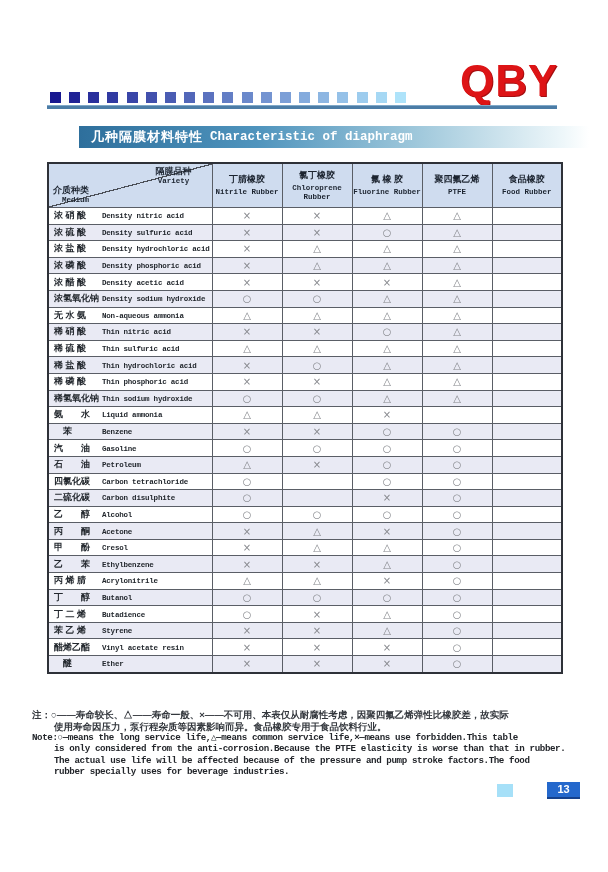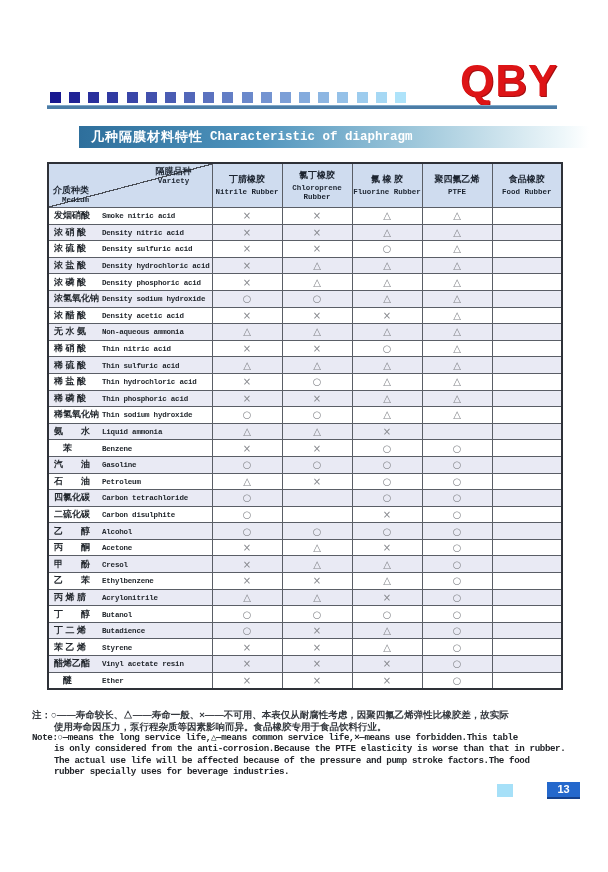--- a/index.html
+++ b/index.html
@@ -130,28 +130,20 @@
           <span class="hdr-en">PTFE</span>
         </th>
         <th>
           <span class="hdr-cn">食品橡胶</span>
           <span class="hdr-en">Food Rubber</span>
         </th>
       </tr>
     </thead>
     <tbody>
         <tr>
-          <td class="lbl"><span class="cn">发烟硝酸</span><span class="en">Smoke nitric acid</span></td>
-          <td class="sym">×</td>
-          <td class="sym">×</td>
-          <td class="sym">△</td>
-          <td class="sym">△</td>
-          <td class="sym"></td>
-        </tr>
-        <tr>
           <td class="lbl"><span class="cn">浓 硝 酸</span><span class="en">Density nitric acid</span></td>
           <td class="sym">×</td>
           <td class="sym">×</td>
           <td class="sym">△</td>
           <td class="sym">△</td>
           <td class="sym"></td>
         </tr>
         <tr>
           <td class="lbl"><span class="cn">浓 硫 酸</span><span class="en">Density sulfuric acid</span></td>
           <td class="sym">×</td>
@@ -170,32 +162,32 @@
         </tr>
         <tr>
           <td class="lbl"><span class="cn">浓 磷 酸</span><span class="en">Density phosphoric acid</span></td>
           <td class="sym">×</td>
           <td class="sym">△</td>
           <td class="sym">△</td>
           <td class="sym">△</td>
           <td class="sym"></td>
         </tr>
         <tr>
+          <td class="lbl"><span class="cn">浓 醋 酸</span><span class="en">Density acetic acid</span></td>
+          <td class="sym">×</td>
+          <td class="sym">×</td>
+          <td class="sym">×</td>
+          <td class="sym">△</td>
+          <td class="sym"></td>
+        </tr>
+        <tr>
           <td class="lbl"><span class="cn">浓氢氧化钠</span><span class="en">Density sodium hydroxide</span></td>
           <td class="sym">○</td>
           <td class="sym">○</td>
           <td class="sym">△</td>
-          <td class="sym">△</td>
-          <td class="sym"></td>
-        </tr>
-        <tr>
-          <td class="lbl"><span class="cn">浓 醋 酸</span><span class="en">Density acetic acid</span></td>
-          <td class="sym">×</td>
-          <td class="sym">×</td>
-          <td class="sym">×</td>
           <td class="sym">△</td>
           <td class="sym"></td>
         </tr>
         <tr>
           <td class="lbl"><span class="cn">无 水 氨</span><span class="en">Non-aqueous ammonia</span></td>
           <td class="sym">△</td>
           <td class="sym">△</td>
           <td class="sym">△</td>
           <td class="sym">△</td>
           <td class="sym"></td>

